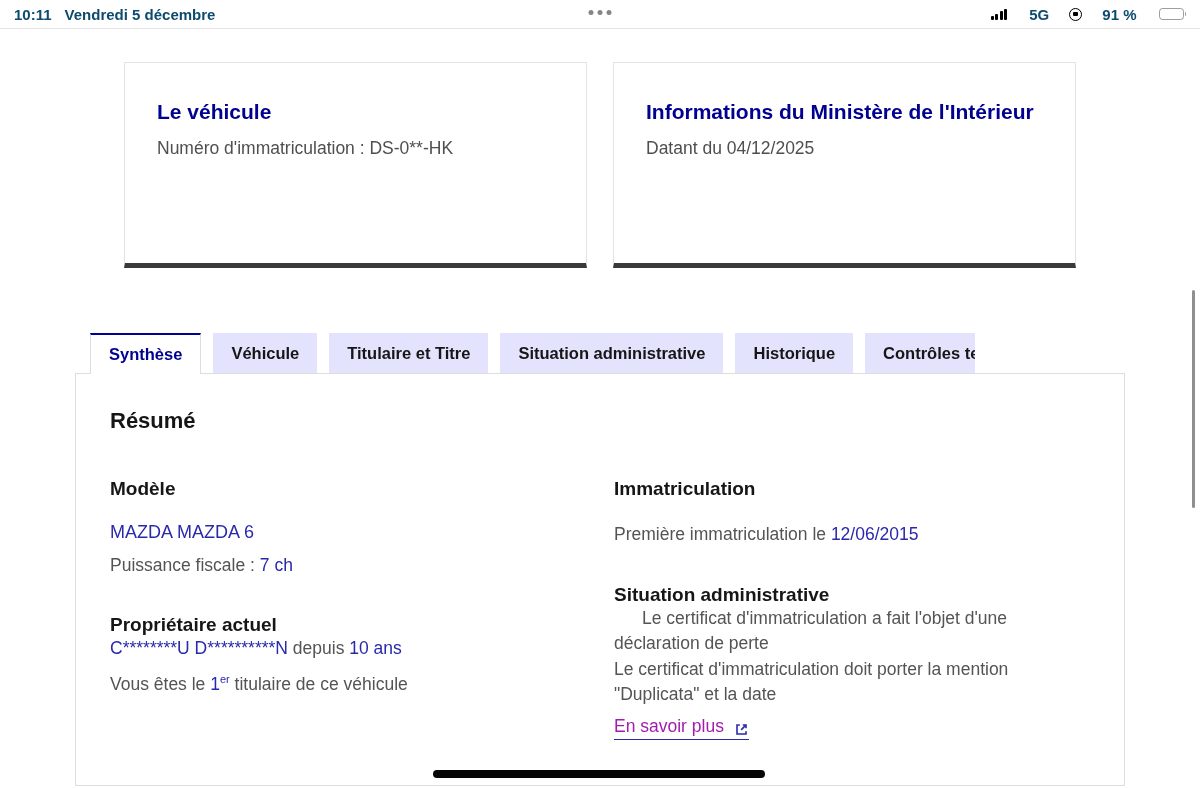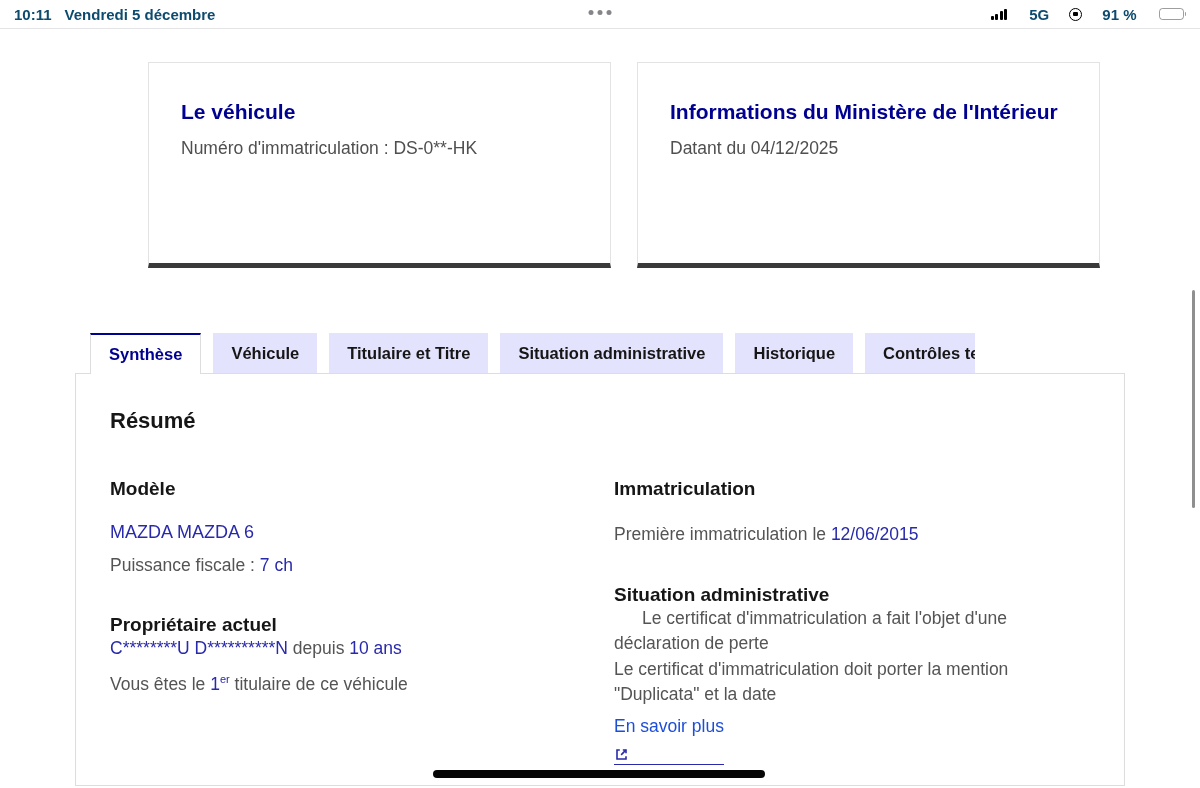--- a/index.html
+++ b/index.html
@@ -30,21 +30,21 @@
   .lockicon::after { content:''; position:absolute; left:2.5px; top:3.5px;
     width:5px; height:4px; background:#000; border-radius:1px; }
   .battery { display:flex; align-items:center; margin-left:2px; }
   .batt-body { width:25px; height:12px; border:1px solid rgba(0,0,0,.38);
     border-radius:3.5px; padding:1px; }
   .batt-fill { height:100%; width:91%; background:#000; border-radius:2px; }
   .batt-nub { width:1.5px; height:4px; background:rgba(0,0,0,.38);
     border-radius:0 2px 2px 0; margin-left:1px; }
   
   .cards { position:absolute; top:62px; left:124px; width:952px; height:206px;
-    display:flex; gap:26px;margin-left:24px; }
+    display:flex; gap:26px; }
   .card { flex:1; background:#fff; border:1px solid #e3e3e3;
     border-bottom:5px solid #3a3a3a; padding:34px 32px 0 32px; }
   .card-title { color:#000091; font-weight:700; font-size:21px; line-height:30px; }
   .card-sub { color:#4f4f4f; font-size:17.5px; margin-top:11px; }
   
   .tabs { position:absolute; top:333px; left:90px; width:885px; height:41px;
     display:flex; gap:12px; overflow:hidden; z-index:2; }
   .tab { height:40px; padding:0 18px; background:#e3e3fd; color:#161616;
     font-weight:700; font-size:16.5px; display:flex; align-items:center;
     white-space:nowrap; cursor:pointer; flex:0 0 auto; }
@@ -62,23 +62,23 @@
   a.plain-link { color:#2929ac; text-decoration:none; font-size:18px; }
   .model-link { margin-top:22px; }
   .power-line { margin-top:10px; }
   h3.owner-title { margin-top:35px; }
   .owner-line { margin-top:0; }
   .holder-line { margin-top:6px; }
   .holder-line sup { font-size:11px; }
   .first-immat { margin-top:22px; }
   h3.situation-title { margin-top:36px; }
   .situation-p1 { text-indent:28px; }
-  .more-link { display:inline-flex; align-items:flex-start; gap:10px;
-    color:#1d4ed8; font-size:17.5px; text-decoration:none;
-    border-bottom:1px solid #2929ac; padding-bottom:2px; margin-top:8px;flex-direction:column; }
+  .more-link { display:inline-flex; align-items:flex-end; gap:10px;
+    color:#a21caf; font-size:17.5px; text-decoration:none;
+    border-bottom:1px solid #2929ac; padding-bottom:2px; margin-top:8px; }
   .more-link svg { display:block; }
   
   .vscroll { position:absolute; right:5px; top:290px; width:3px; height:218px;
     background:#8f8f8f; border-radius:2px; z-index:5; }
   .home-indicator { position:absolute; left:433px; bottom:10px; width:332px;
     height:8px; border-radius:4.5px; background:#060606; z-index:6; }
 </style>
 </head>
 <body>
 

